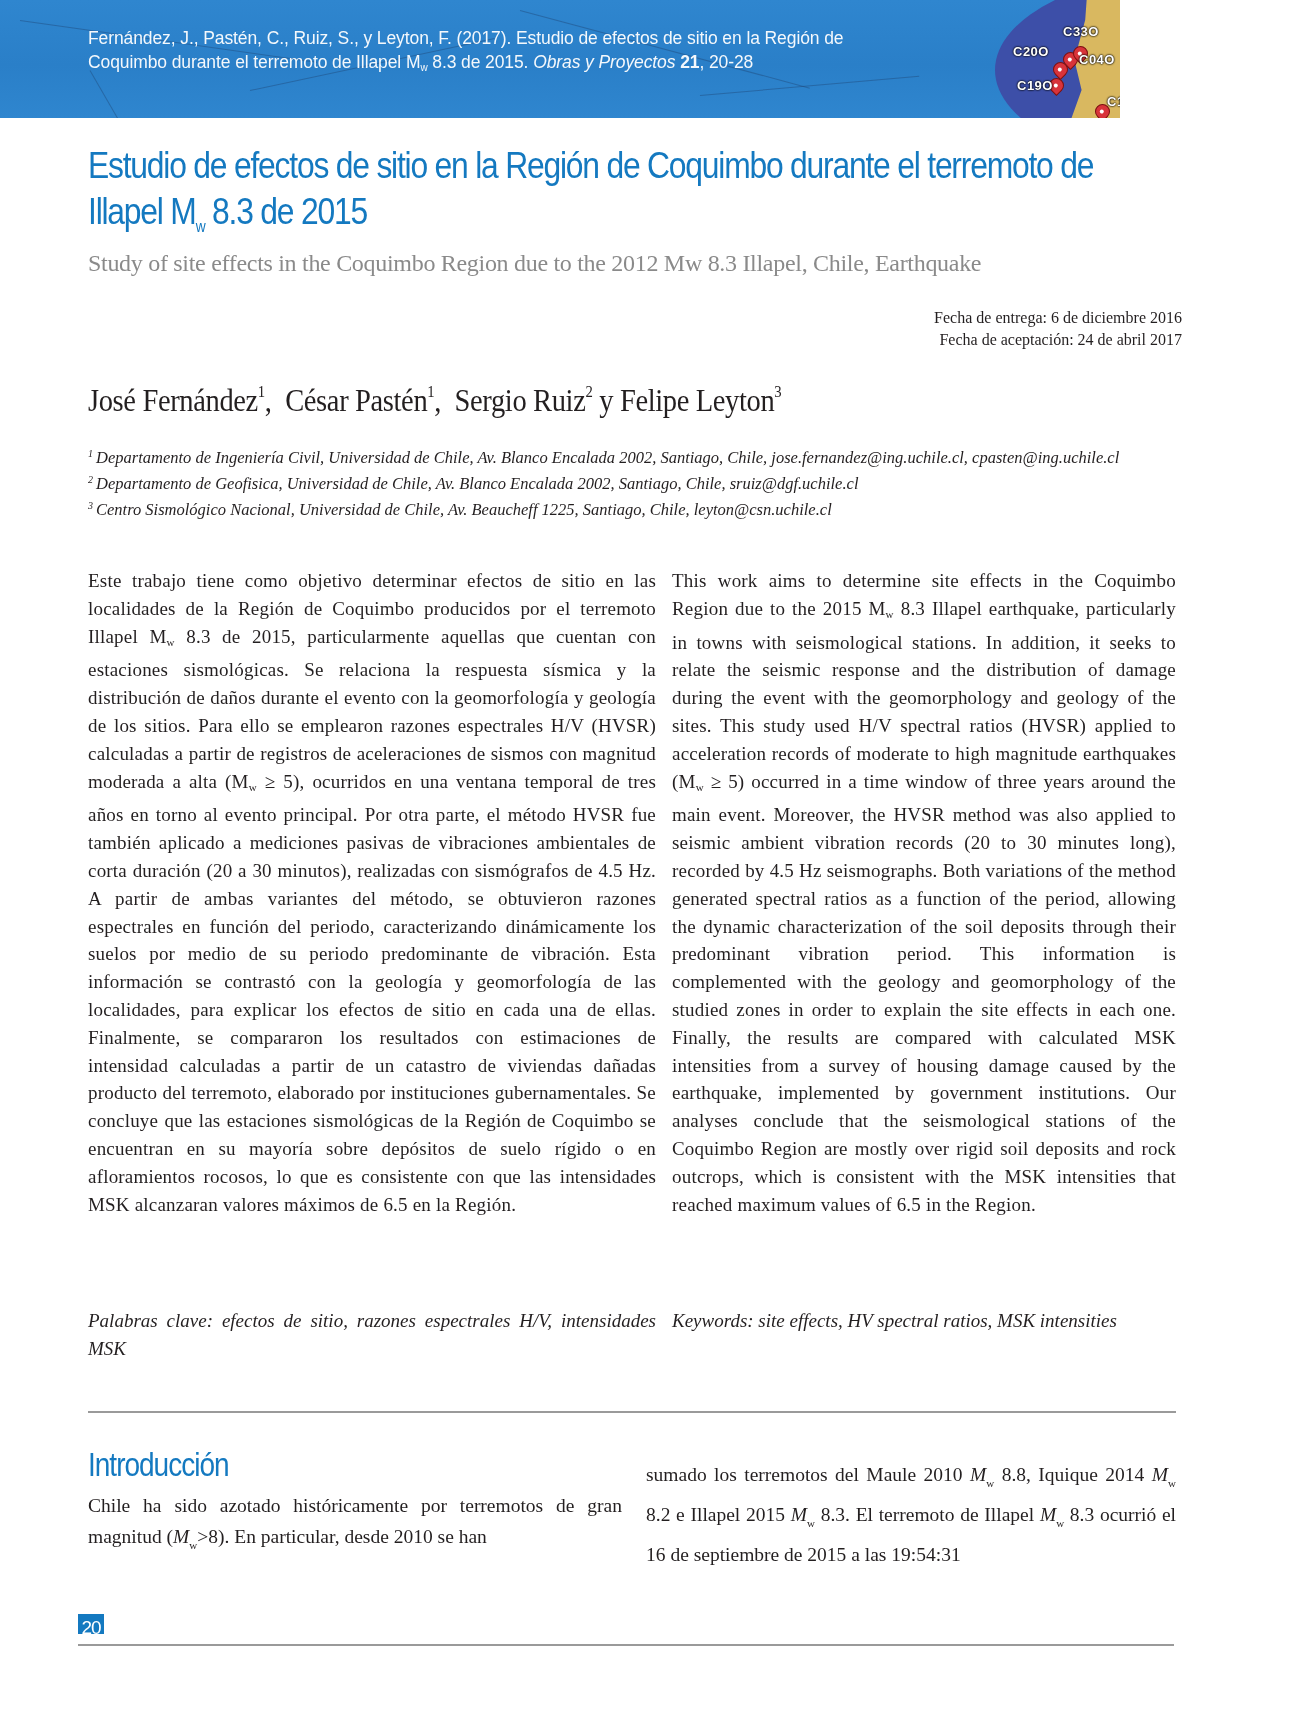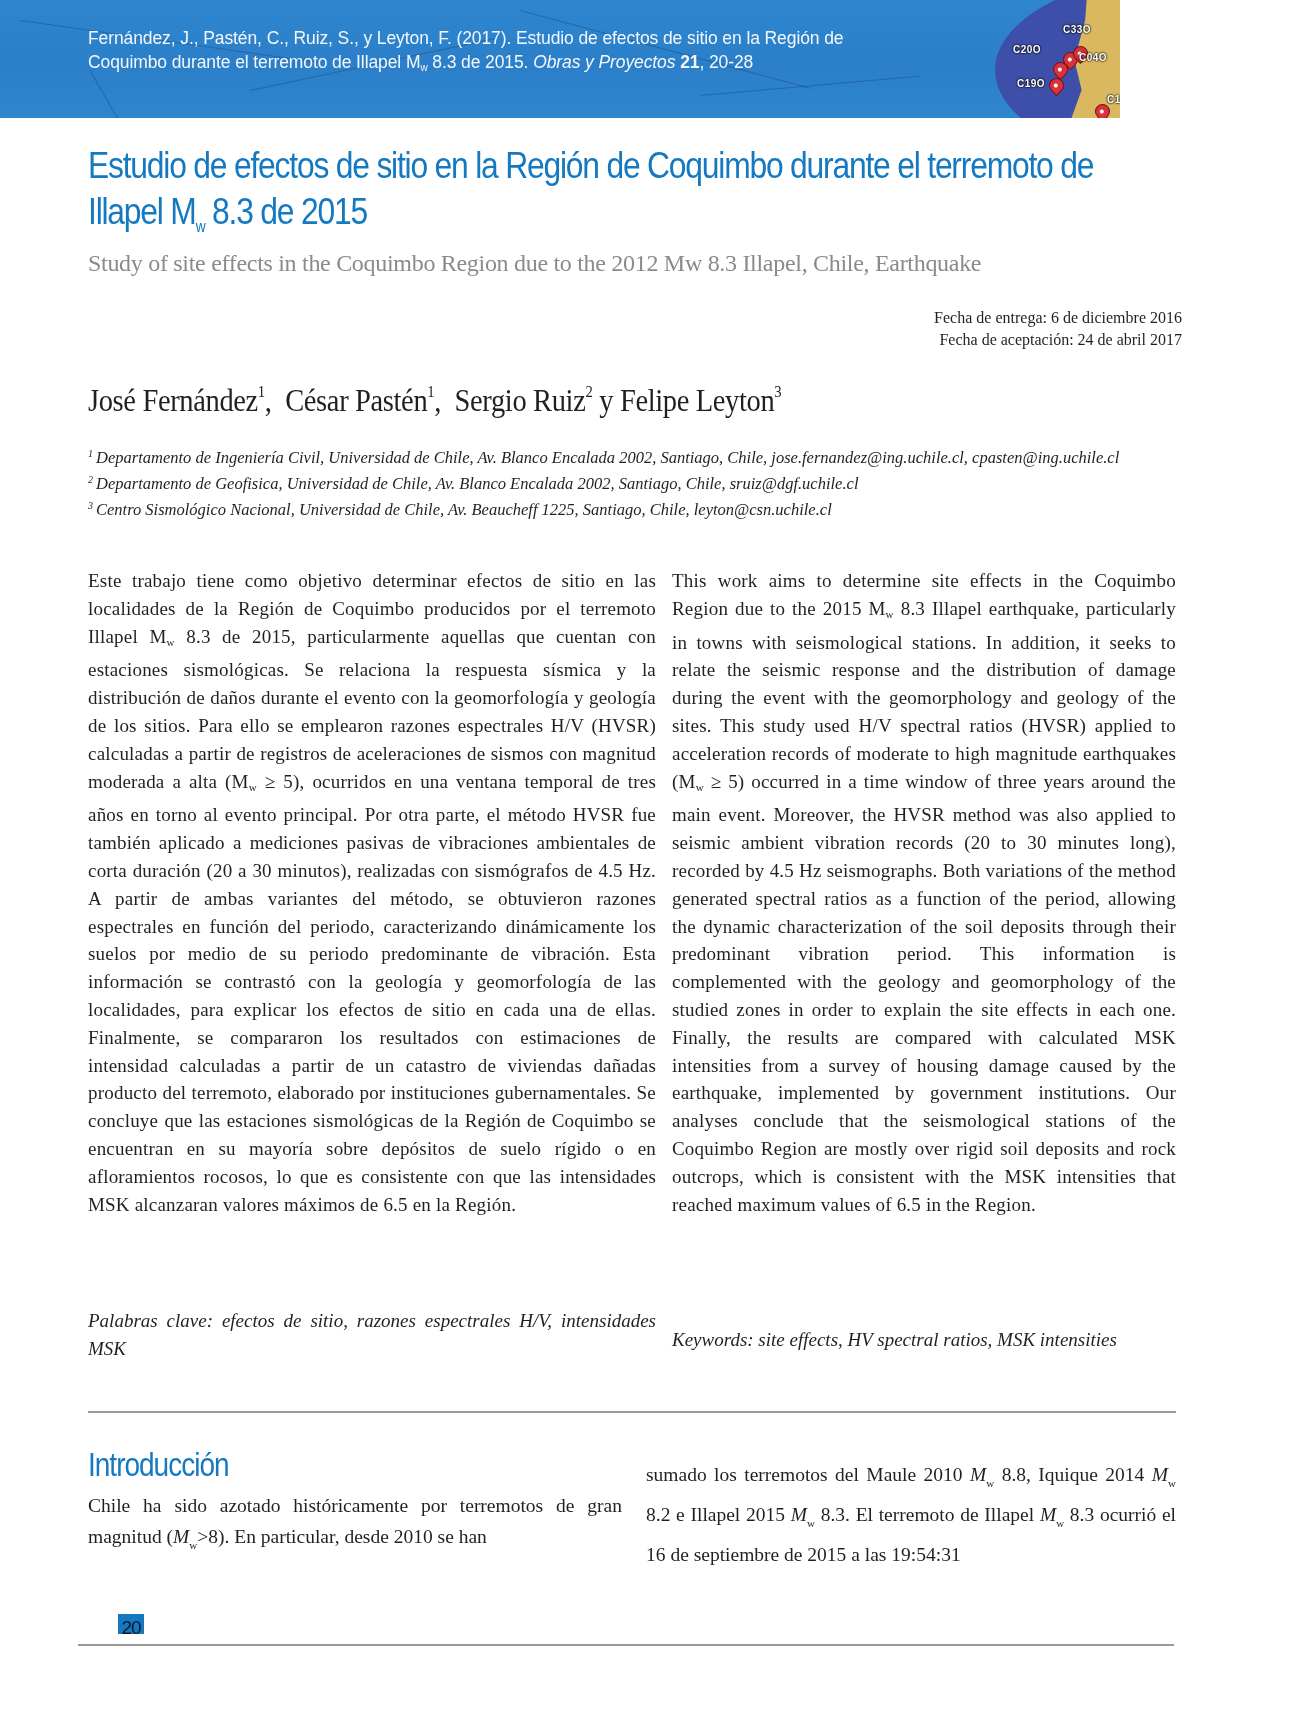--- a/index.html
+++ b/index.html
@@ -7,21 +7,21 @@
 
   
   .band { position:absolute; left:0; top:0; width:1120px; height:118px; overflow:hidden;
     background: linear-gradient(180deg,#2f86cf 0%, #2a7fc8 55%, #2f86cf 100%); }
   .band .crack { position:absolute; border-top:1.5px solid rgba(30,70,120,0.45); transform-origin:left center; }
   .citation { position:absolute; left:88px; top:26px; font-family:"Liberation Sans", sans-serif; font-size:17.5px; line-height:24px; color:#f4f8fc; letter-spacing:-0.1px; }
   .citation sub { font-size:10px; vertical-align:-3px; }
   .map { position:absolute; left:995px; top:-30px; width:420px; height:200px; border-radius:50%; background:#3d4fa8; overflow:hidden; }
   .land { position:absolute; left:65px; top:0; width:360px; height:200px; background:#d9b860;
      clip-path: polygon(8% 0,100% 0,100% 100%,5% 100%,2% 80%,6% 60%,4% 45%,7% 25%); }
-  .map-label { position:absolute; font-family:"Liberation Sans", sans-serif; font-size:10px; font-weight:bold; color:#ffffff;
+  .map-label { position:absolute; font-family:"Liberation Sans", sans-serif; font-size:13px; font-weight:bold; color:#ffffff;
      text-shadow: 0 0 2px #000,0 0 2px #000; letter-spacing:0.5px; }
   .map-num { position:absolute; font-family:"DejaVu Serif", serif; font-size:14px; font-weight:bold; color:#3b2e1a; }
   .pin { position:absolute; width:13px; height:13px; background:#d8333a; border-radius:50% 50% 50% 0; transform:rotate(-45deg); border:1px solid #7a1010; }
   .pin::after{ content:""; position:absolute; left:3.5px; top:3.5px; width:4px; height:4px; border-radius:50%; background:#fff; }
 
   
   .title { position:absolute; left:88px; top:143px; width:1110px; font-family:"Liberation Sans", sans-serif; font-size:37px; line-height:46px; color:#1479c0; letter-spacing:-1.4px; transform:scaleX(0.86); transform-origin:left top; white-space:nowrap; }
   .title sub { font-size:16px; vertical-align:-8px; }
   .subtitle { position:absolute; left:88px; top:250px; font-size:24px; color:#8a8a8a; letter-spacing:-0.3px; }
 
@@ -33,32 +33,32 @@
   .affils { position:absolute; left:88px; top:443px; width:1110px; font-size:16.5px; line-height:22px; color:#231f20; }
   .affil { display:block; padding-left:11px; text-indent:-11px;font-style:italic; }
   .affil sup { font-size:10px; vertical-align:6px; margin-right:3px; }
 
   .abstract { position:absolute; top:567px; font-size:19px; line-height:27.8px; text-align:justify; color:#231f20; letter-spacing:0.2px; }
   .abstract.es { left:88px; width:568px; }
   .abstract.en { left:672px; width:504px; }
   .abstract sub { font-size:11px; vertical-align:-3px; }
   .kw { position:absolute; top:1307px; font-style:italic; font-size:19px; line-height:27.8px; text-align:justify; color:#231f20; }
   .kw.es { left:88px; width:568px;font-family:Liberation Serif, serif; }
-  .kw.en { left:672px; width:504px;margin-top:19px; }
+  .kw.en { left:672px; width:504px; }
 
   .rule { position:absolute; left:88px; top:1411px; width:1088px; height:2px; background:#9a9a9a; }
 
   .h-intro { position:absolute; left:88px; top:1446px; font-family:"Liberation Sans", sans-serif; font-size:33px; color:#1479c0; letter-spacing:-1.2px; transform:scaleX(0.85); transform-origin:left top; }
   .intro { position:absolute; font-size:19.5px; line-height:31px; text-align:justify; color:#231f20; }
   .intro.l { left:88px; top:1490px; width:534px; }
   .intro.r { left:646px; top:1459px; width:530px; }
   .intro sub { font-size:11px; vertical-align:-6px; }
   .intro i { font-style:italic; }
 
-  .pagenum { position:absolute; left:78px; top:1614px; width:26px; height:20px; background:#1479c0; color:#0f172a; font-family:"Liberation Sans", sans-serif; font-size:19px; line-height:27px; text-align:center; letter-spacing:-1px;margin-left:40px; }
+  .pagenum { position:absolute; left:78px; top:1614px; width:26px; height:20px; background:#1479c0; color:#ffffff; font-family:"Liberation Sans", sans-serif; font-size:19px; line-height:27px; text-align:center; letter-spacing:-1px; }
   .footrule { position:absolute; left:78px; top:1644px; width:1096px; height:1.5px; background:#9a9a9a; }
 </style>
 </head>
 <body>
 
 <div class="band">
   <div class="crack" style="left:20px;top:20px;width:300px;transform:rotate(8deg);"></div>
   <div class="crack" style="left:250px;top:90px;width:250px;transform:rotate(-12deg);"></div>
   <div class="crack" style="left:520px;top:10px;width:300px;transform:rotate(15deg);"></div>
   <div class="crack" style="left:700px;top:95px;width:220px;transform:rotate(-5deg);"></div>

